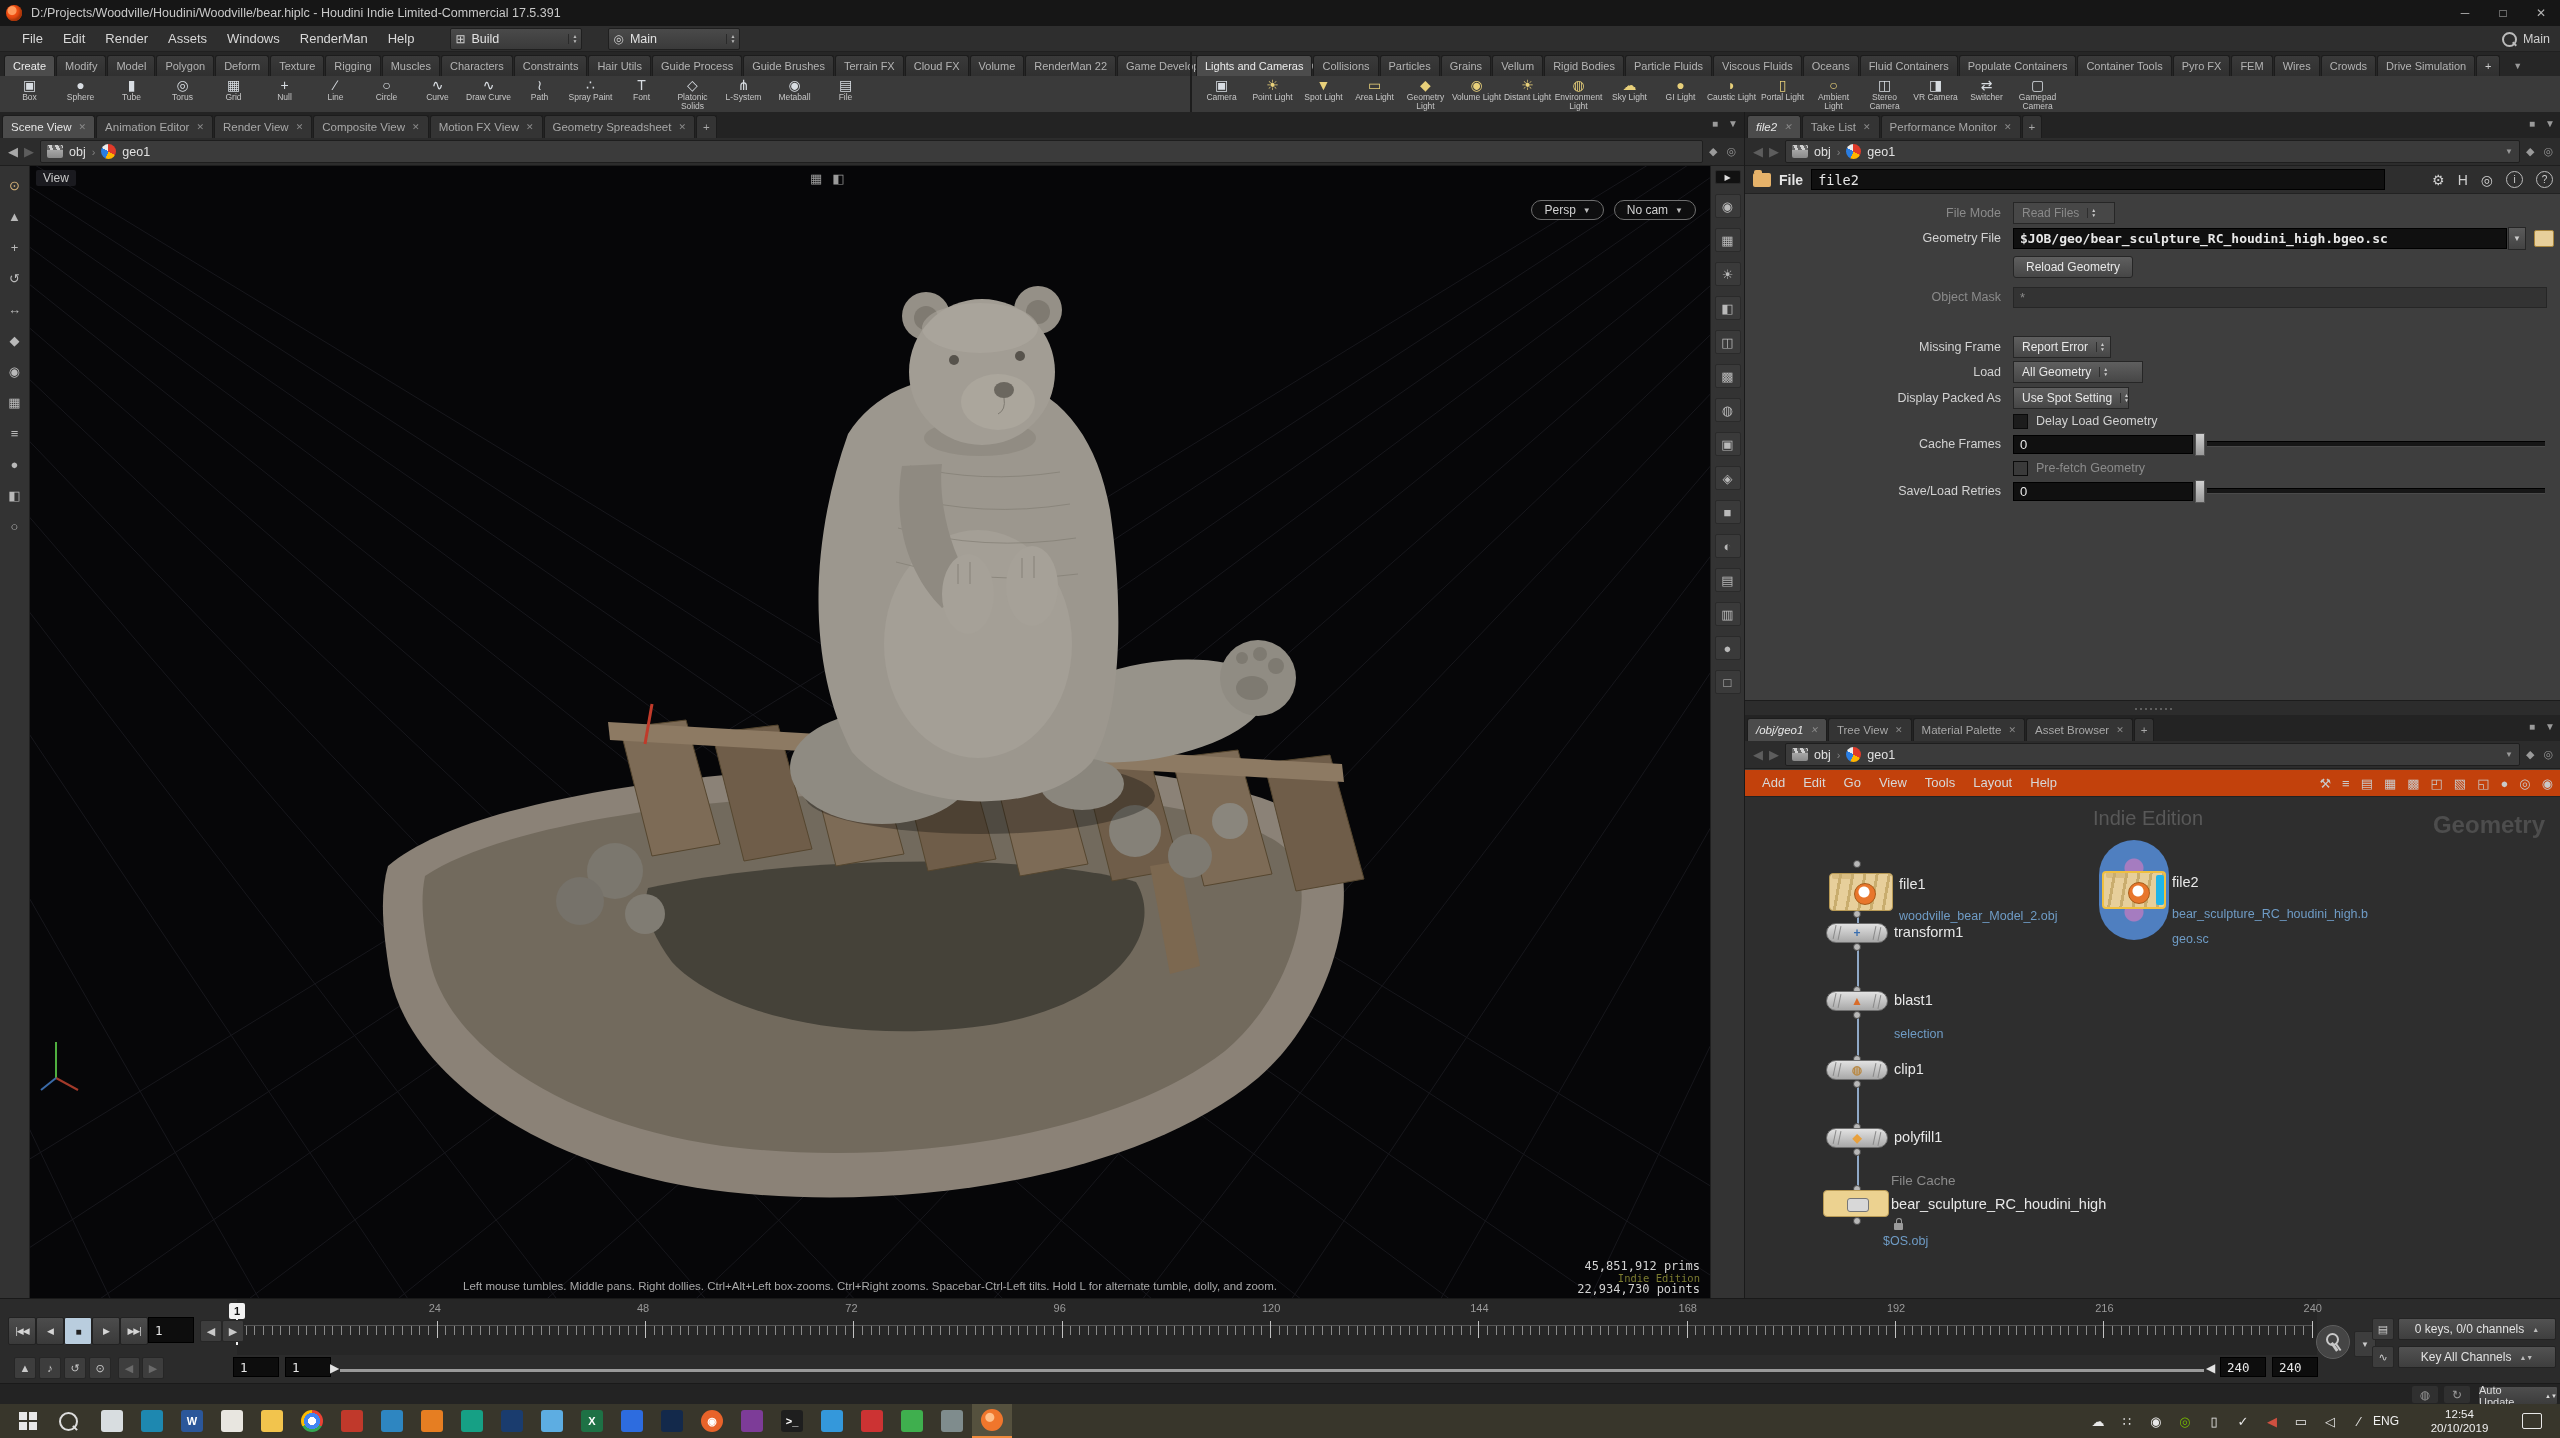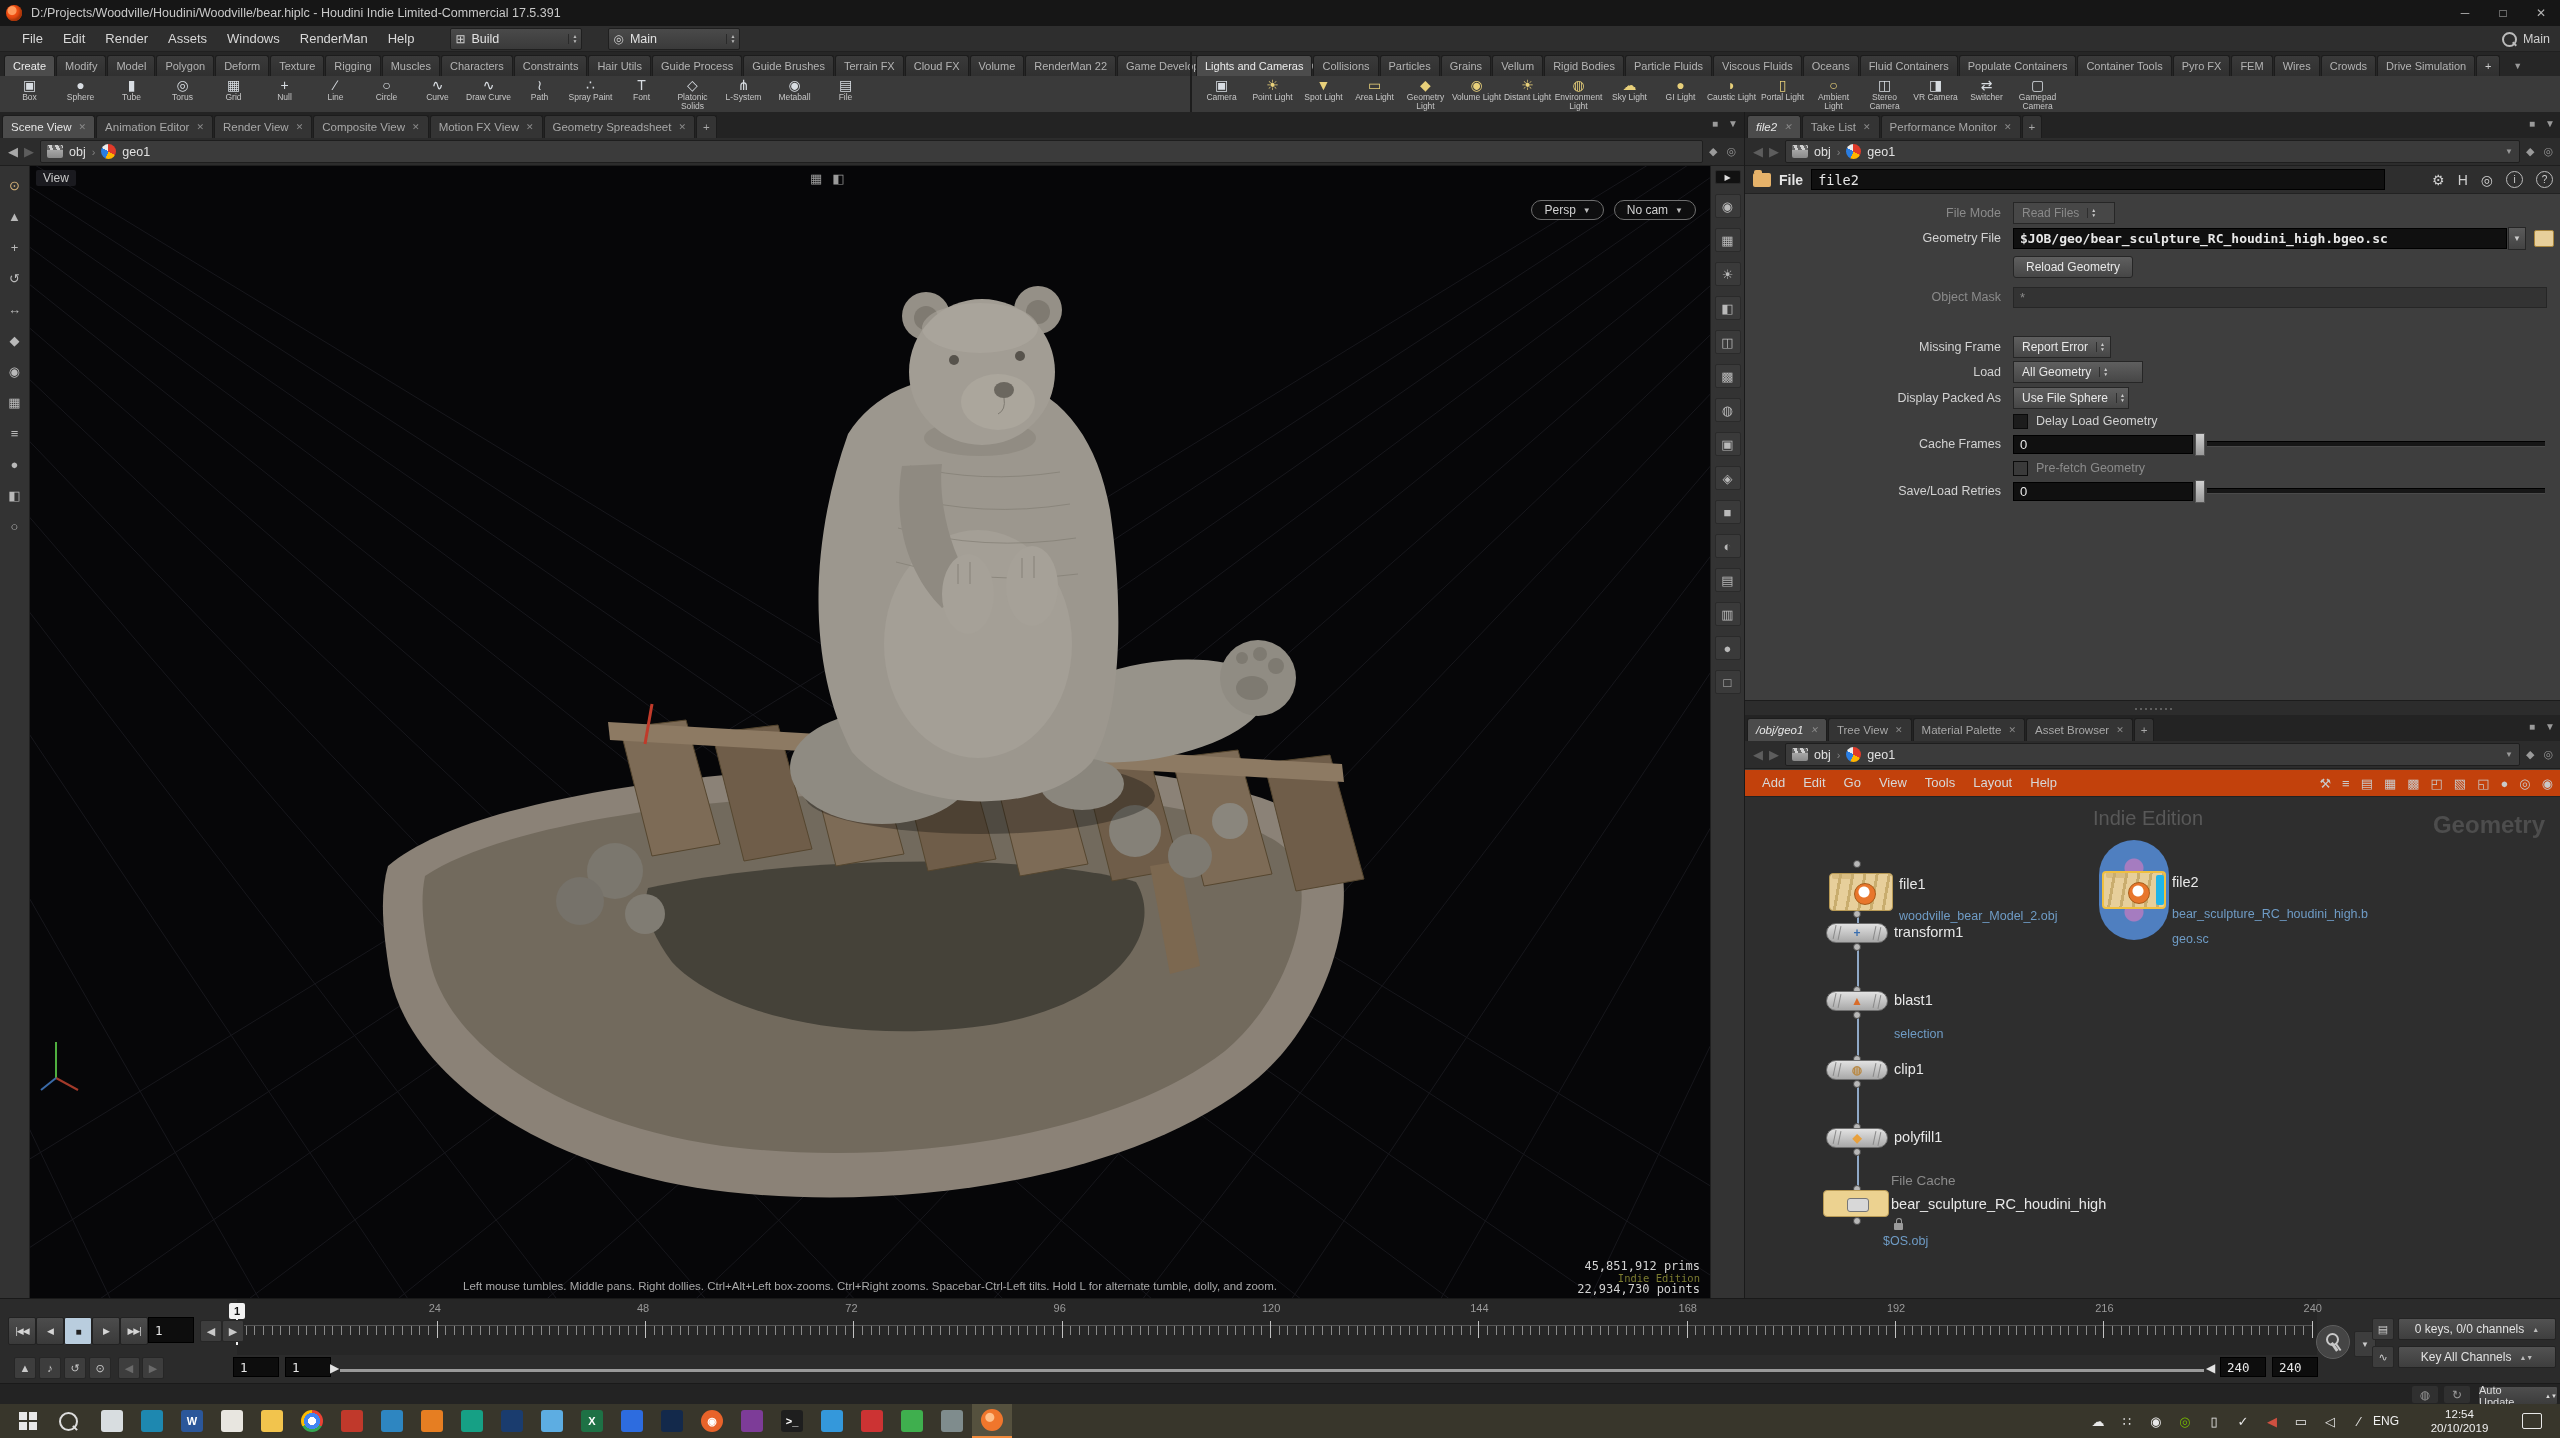--- a/index.html
+++ b/index.html
@@ -741,21 +741,21 @@
                 <i>▲</i>
                 <i>▼</i>
               </span>
             </span>
           </span>
       </div>
       <div class="prow" style="top:193px">
         <span class="plabel">Display Packed As</span>
         <span class="pctl">
             <span class="psel" style="width:114px">
-              <span class="ptxt">Use File Sphere</span>
+              <span class="ptxt">Use Spot Setting</span>
               <span class="sp">
                 <i>▲</i>
                 <i>▼</i>
               </span>
             </span>
           </span>
       </div>
       <div class="prow" style="top:216px">
         <span class="pctl">
             <span class="cb"></span>

